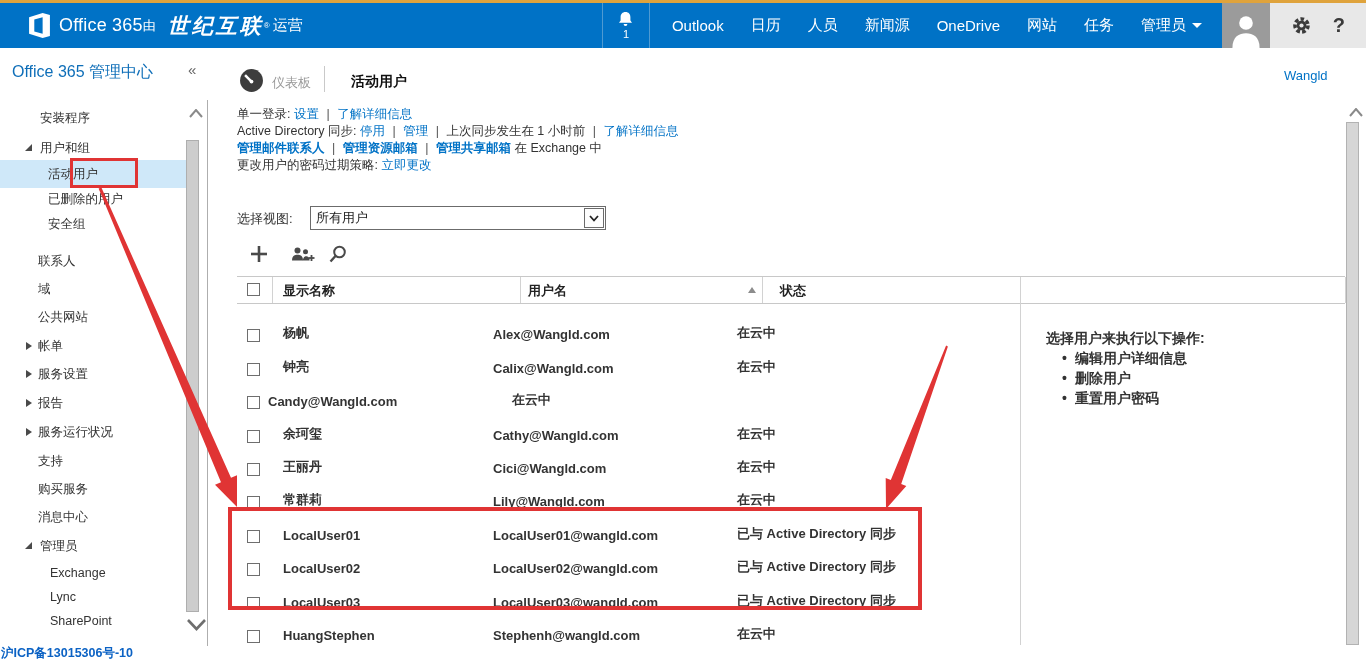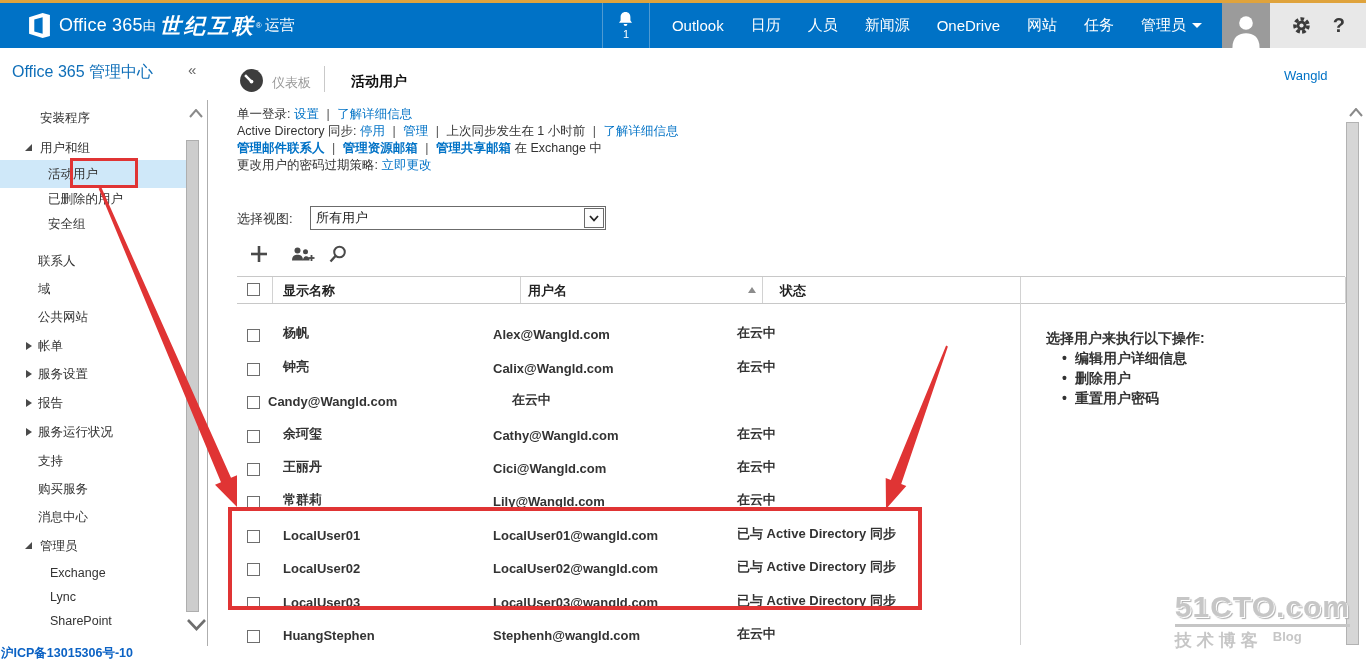--- a/index.html
+++ b/index.html
@@ -7,21 +7,21 @@
   body { font-family:"Liberation Sans","DejaVu Sans",sans-serif; background:#fff; }
   #app { position:relative; width:1366px; height:672px; overflow:hidden; background:#fff; }
   .abs { position:absolute; }
 
   
   .top-strip { position:absolute; top:0; left:0; width:1366px; height:3px; background:#dfa33c; }
   .topbar { position:absolute; top:3px; left:0; width:1366px; height:45px; background:#0072C6; display:flex; align-items:stretch; color:#fff; }
   .brand { display:flex; align-items:center; padding-left:28px; white-space:nowrap; }
   .brand .o-word { font-size:18px; margin-left:8px; letter-spacing:0.2px; }
   .brand .o-by { font-size:13px; }
-  .brand .o-op { font-size:21px; font-weight:bold; font-style:italic; letter-spacing:3px; margin-left:4px; }
+  .brand .o-op { font-size:21px; font-weight:bold; font-style:italic; letter-spacing:3px; margin-left:12px; }
   .brand .o-reg { font-size:8px; vertical-align:top; }
   .brand .o-suffix { font-size:15px; margin-left:3px; }
   .topnav { display:flex; align-items:stretch; margin-left:auto; }
   .alert-box { width:48px; display:flex; flex-direction:column; align-items:center; justify-content:center; border-left:1px solid #4e9ad2; border-right:1px solid #4e9ad2; }
   .alert-box .cnt { font-size:11px; line-height:12px; margin-top:1px; }
   .nav-items { display:flex; align-items:center; gap:27px; padding:0 20px 0 22px; }
   .nav-item { font-size:15px; white-space:nowrap; cursor:pointer; }
   .nav-admin { display:flex; align-items:center; gap:6px; }
   .caret-down { width:0; height:0; border-left:5px solid transparent; border-right:5px solid transparent; border-top:5px solid #fff; }
   .avatar-box { width:48px; background:#9b9b9b; display:flex; align-items:flex-end; justify-content:center; overflow:hidden; }
@@ -360,21 +360,14 @@
   </span>
   <div class="pg-thumb"></div>
 
   <div class="red-box" style="left:70px;top:158px;width:68px;height:30px;"></div>
   <div class="red-box" style="left:228px;top:507px;width:694px;height:103px;border-width:4px;"></div>
   <svg id="anno-svg" width="1366" height="672">
     <polygon points="101.4,187.4 231,477.8 237,475.2 237,507 215,484.8 221,482.2 98.6,188.6" fill="#e03434"></polygon>
     <polygon points="947.9,346.4 901.2,483.9 906.3,485.9 886,509 885.7,478.1 890.8,480.1 946.1,345.6" fill="#e03434"></polygon>
   </svg>
 
-  <div class="wm">
-    <div class="l1">51CTO.com</div>
-    <div class="l2row">
-      <span class="l2">技术博客</span>
-      <span class="l3">Blog</span>
-    </div>
-  </div>
 
 </div>
 
 </body></html>

